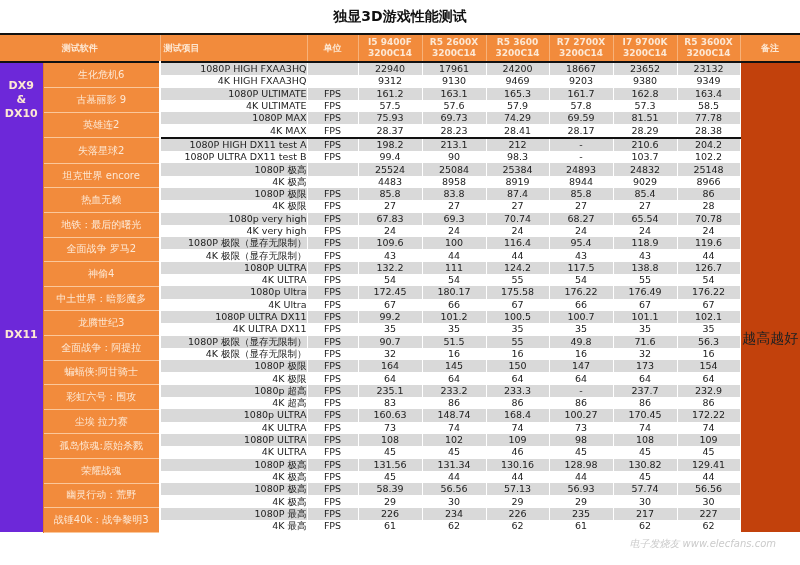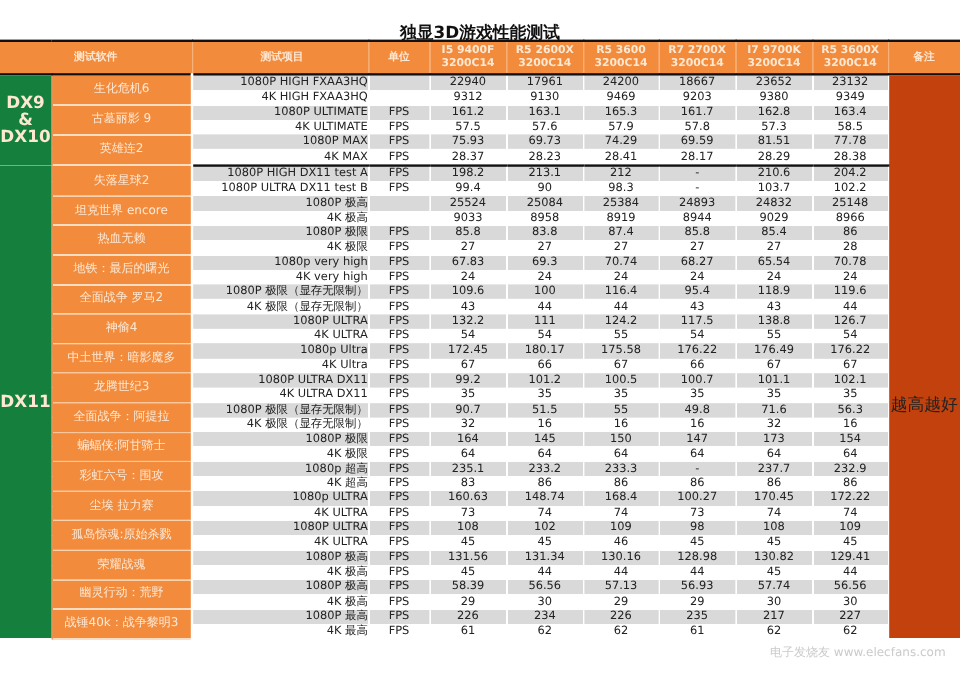--- a/index.html
+++ b/index.html
@@ -1,23 +1,23 @@
 <!DOCTYPE html>
 <html><head>
 <meta charset="utf-8">
 <style>
   html,body{margin:0;padding:0;background:#fff;}
   body{width:800px;height:565px;overflow:hidden;position:relative;font-family:"DejaVu Sans",sans-serif;}
-  .title{position:absolute;left:0;top:0;width:800px;height:33px;line-height:33px;text-align:center;font-size:14px;font-weight:bold;color:#111;margin-top:12px;}
+  .title{position:absolute;left:0;top:0;width:800px;height:33px;line-height:33px;text-align:center;font-size:14px;font-weight:bold;color:#111;}
   table{position:absolute;left:0;top:33px;border-collapse:collapse;table-layout:fixed;width:800px;}
   th{background:#f28b3c;color:#fde8d4;font-weight:bold;font-size:9px;line-height:11px;height:26px;padding:0;border-right:1px solid #f7b27a;text-align:center;}
-  th.left{text-align:center;padding-left:3px;}
+  th.left{text-align:left;padding-left:3px;}
   thead tr{border-top:2px solid #111;border-bottom:2px solid #111;}
   td{height:12.3px;padding:0;font-size:9.5px;line-height:12px;color:#222;text-align:center;white-space:nowrap;overflow:hidden;}
-  td.grp{background:#15803d;color:#fde8d4;font-weight:bold;font-size:14px;line-height:14px;border-right:1px solid #e07a2c;}
+  td.grp{background:#6d28d9;color:#fde8d4;font-weight:bold;font-size:11px;line-height:14px;border-right:1px solid #e07a2c;}
   td.game{background:#f28b3c;color:#fde8d4;font-size:10px;border-bottom:1px solid #fbc79a;border-right:2px solid #fff;}
   td.test{text-align:right;padding-left:2px;border-right:1px solid #fff;}
   td.unit{border-right:1px solid #fff;text-align:center;}
   td.val{border-right:1px solid #fff;}
   tr.odd td.test, tr.odd td.unit, tr.odd td.val{background:#d9d9d9;}
   tr.even td.test, tr.even td.unit, tr.even td.val{background:#fff;}
   td.remark{background:#c2410c;font-size:14px;margin-top:43px;}
   tr.sep td{border-bottom:2px solid #111;}
 </style>
 </head>
@@ -150,21 +150,21 @@
         <td class="val">25524</td>
         <td class="val">25084</td>
         <td class="val">25384</td>
         <td class="val">24893</td>
         <td class="val">24832</td>
         <td class="val">25148</td>
       </tr>
       <tr class="even">
         <td class="test">4K 极高</td>
         <td class="unit"></td>
-        <td class="val">9033</td>
+        <td class="val">4483</td>
         <td class="val">8958</td>
         <td class="val">8919</td>
         <td class="val">8944</td>
         <td class="val">9029</td>
         <td class="val">8966</td>
       </tr>
       <tr class="odd">
         <td class="game" rowspan="2">热血无赖</td>
         <td class="test">1080P 极限</td>
         <td class="unit">FPS</td>
@@ -454,13 +454,13 @@
         <td class="val">61</td>
         <td class="val">62</td>
         <td class="val">62</td>
         <td class="val">61</td>
         <td class="val">62</td>
         <td class="val">62</td>
       </tr>
     </tbody>
 </table>
 
-<div style="position:absolute;right:12px;bottom:14px;font-size:10px;color:rgba(180,180,180,0.7);">电子发烧友 www.elecfans.com</div>
+<div style="position:absolute;right:24px;bottom:14px;font-size:10px;color:rgba(180,180,180,0.7);font-style:italic;">电子发烧友 www.elecfans.com</div>
 
 </body></html>

